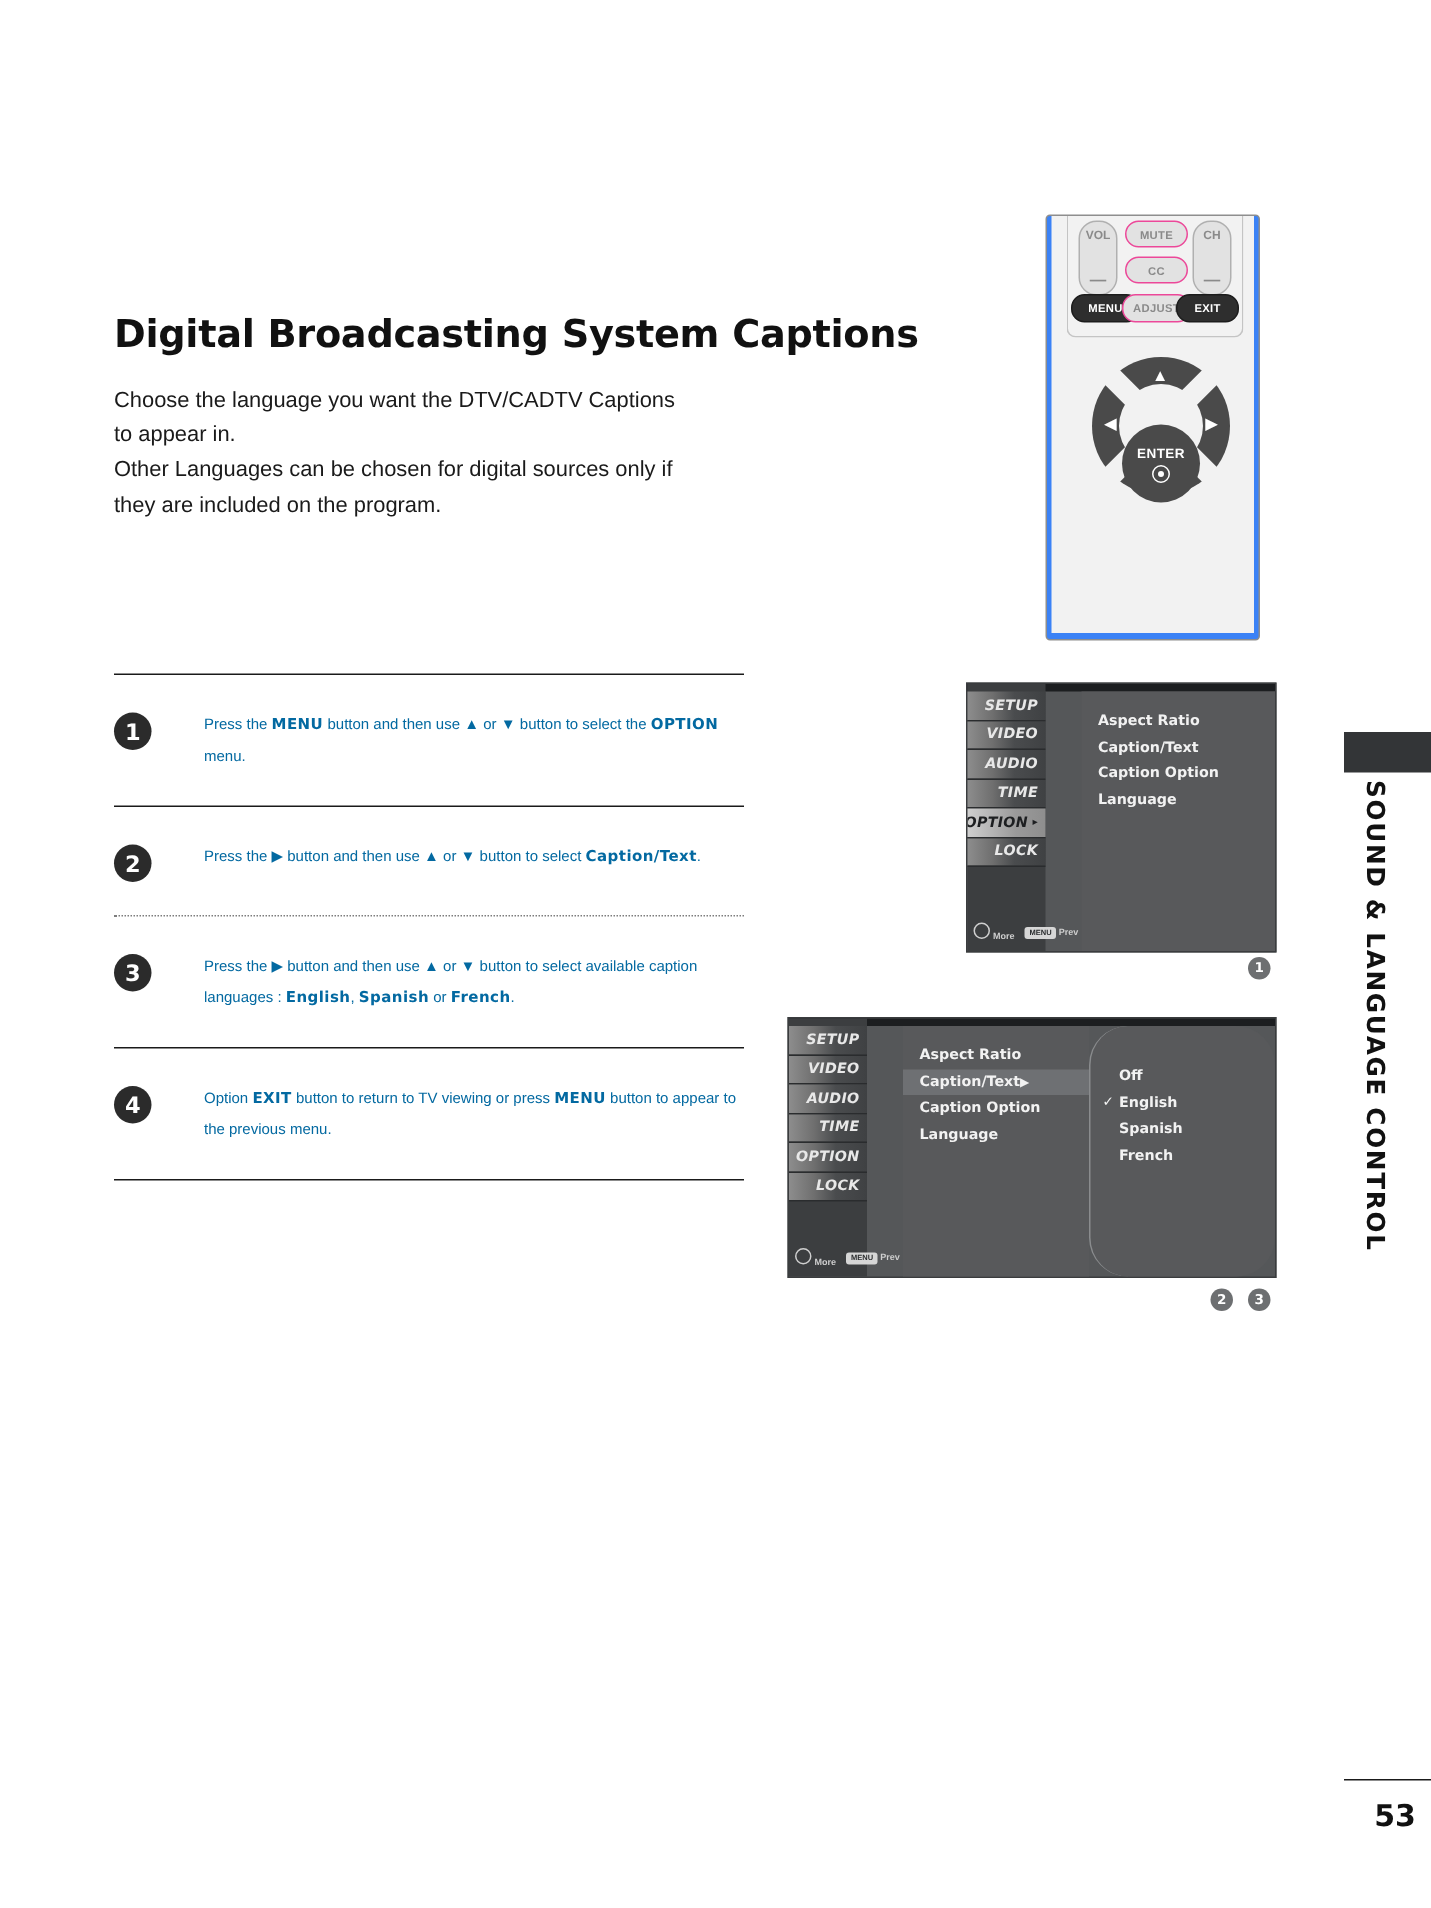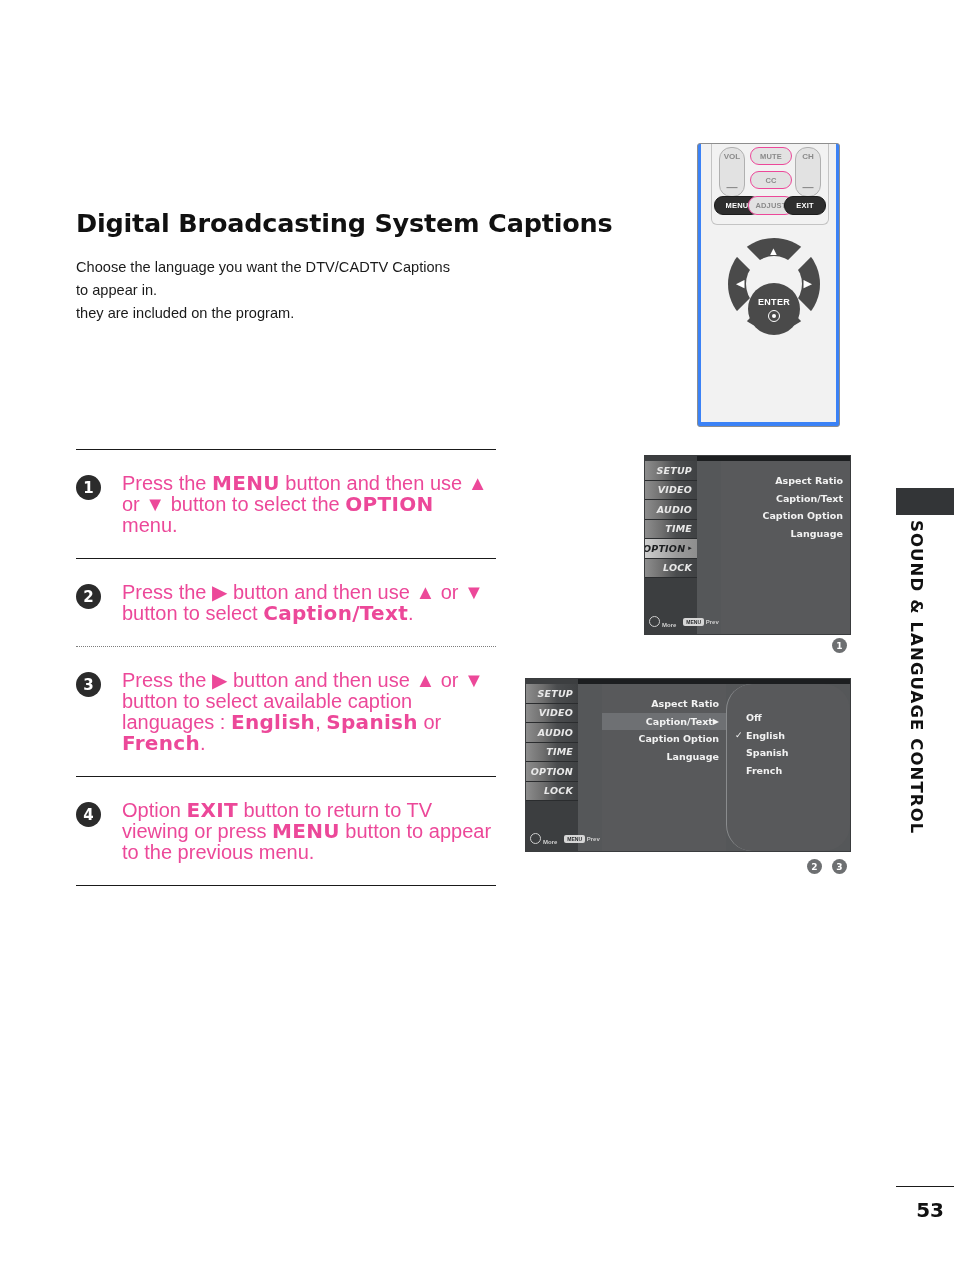--- a/index.html
+++ b/index.html
@@ -72,24 +72,24 @@
     color: #ffffff;
     font-size: 15px;
     font-weight: bold;
     display: flex;
     align-items: center;
     justify-content: center;
     margin-top: 2px;
     font-family: "DejaVu Sans", sans-serif;
   }
   .step-text {
-    margin-left: 21px;
-    font-size: 20px;
+    margin-left: 35px;
+    font-size: 10px;
     line-height: 21px;
-    color: #ec4899;
+    color: #0369a1;
     max-width: 372px;
   }
   .step-text b {
     font-family: "DejaVu Sans", sans-serif;
     font-weight: bold;
     letter-spacing: 0.3px;
   }
 
   
   #remote {
@@ -291,21 +291,21 @@
     margin-right: 2px;
   }
   .osd-list {
     position: absolute;
     top: 5px; bottom: 0;
     background: #58595b;
   }
   .osd-row {
     display: flex;
     align-items: center;
-    justify-content: flex-end;
+    justify-content: flex-start;
     height: 17.5px;
     padding-left: 11px;
     padding-right: 7px;
     font-size: 9.5px;
     font-weight: bold;
     color: #f2f2f2;
     font-family: "DejaVu Sans", sans-serif;
   }
   .osd-row.first { margin-top: 11px; }
   .osd-row.sel {
@@ -394,20 +394,21 @@
   }
 </style>
 </head>
 <body>
 
 <div id="page-title">Digital Broadcasting System Captions</div>
 
 <div id="intro">
   <p>Choose the language you want the DTV/CADTV Captions</p>
   <p>to appear in.</p>
+  <p>Other Languages can be chosen for digital sources only if</p>
   <p>they are included on the program.</p>
 </div>
 
 <div id="steps">
   <div class="rule-solid"></div>
 
   <div class="step">
     <div class="step-badge">1</div>
     <div class="step-text"><span>Press the </span><b>MENU</b><span> button and then use </span><span>▲</span><span> or </span><span>▼</span><span>  button to select the </span><b>OPTION</b><span> menu.</span></div>
   </div>

